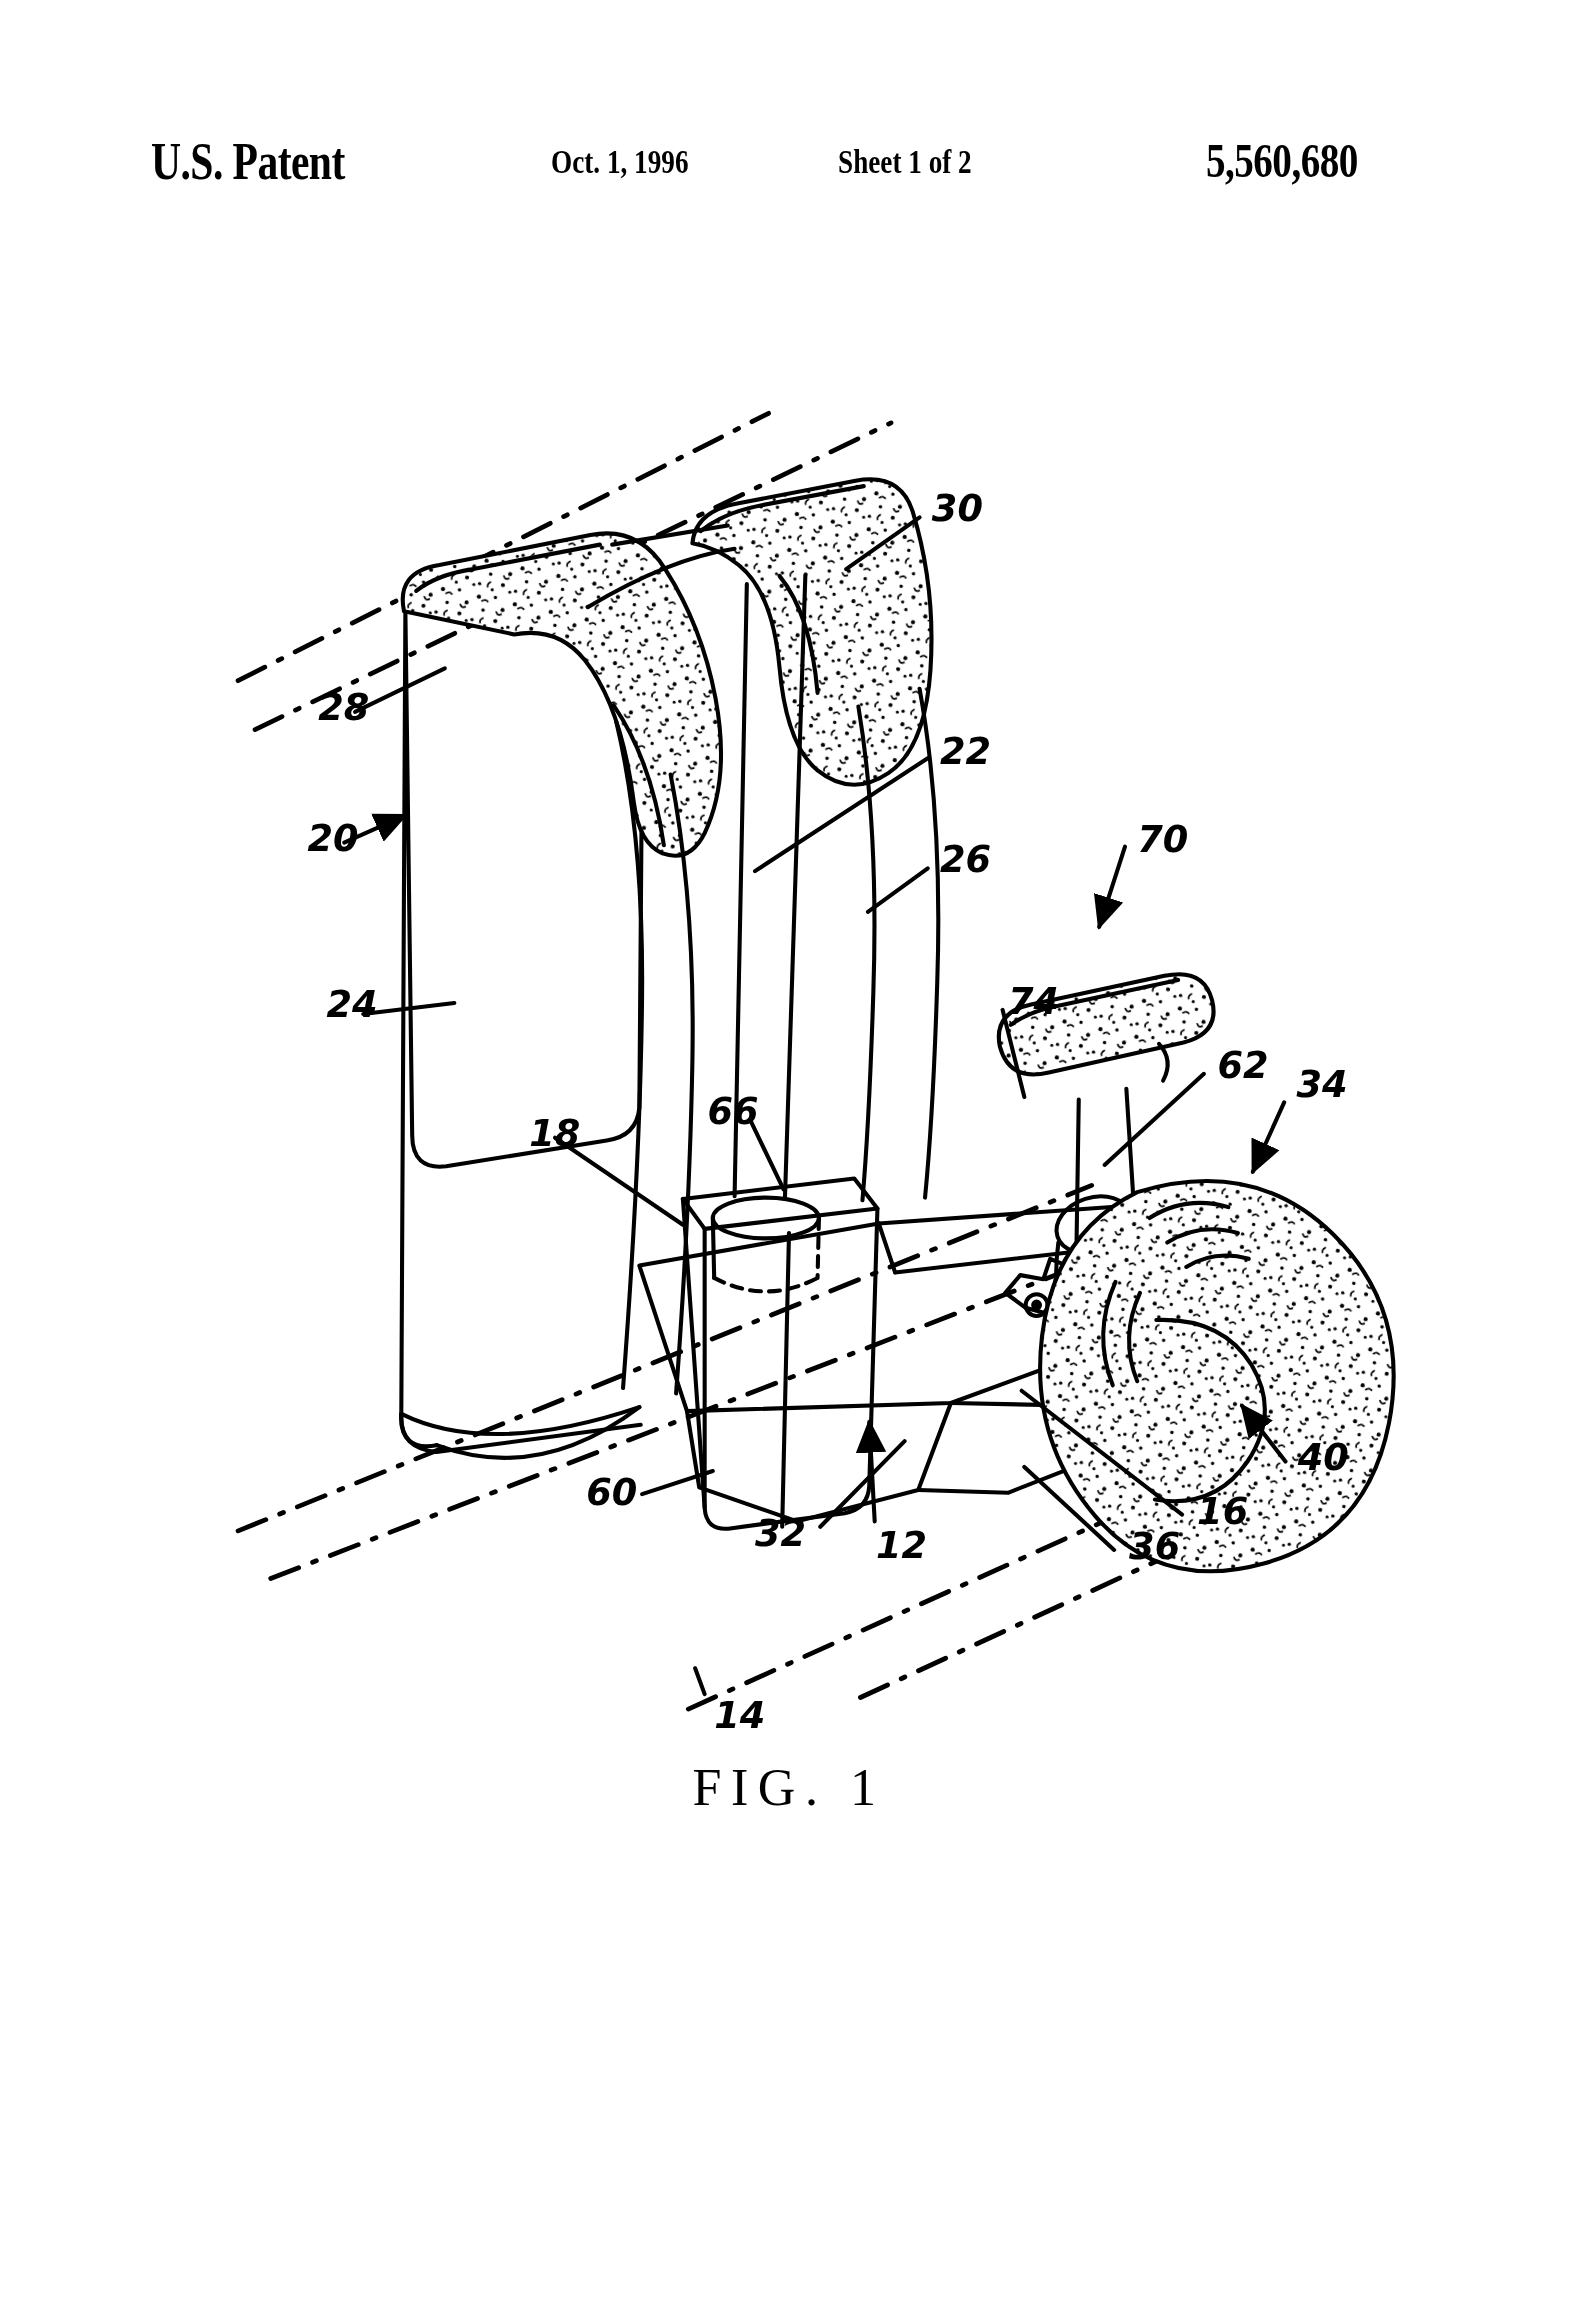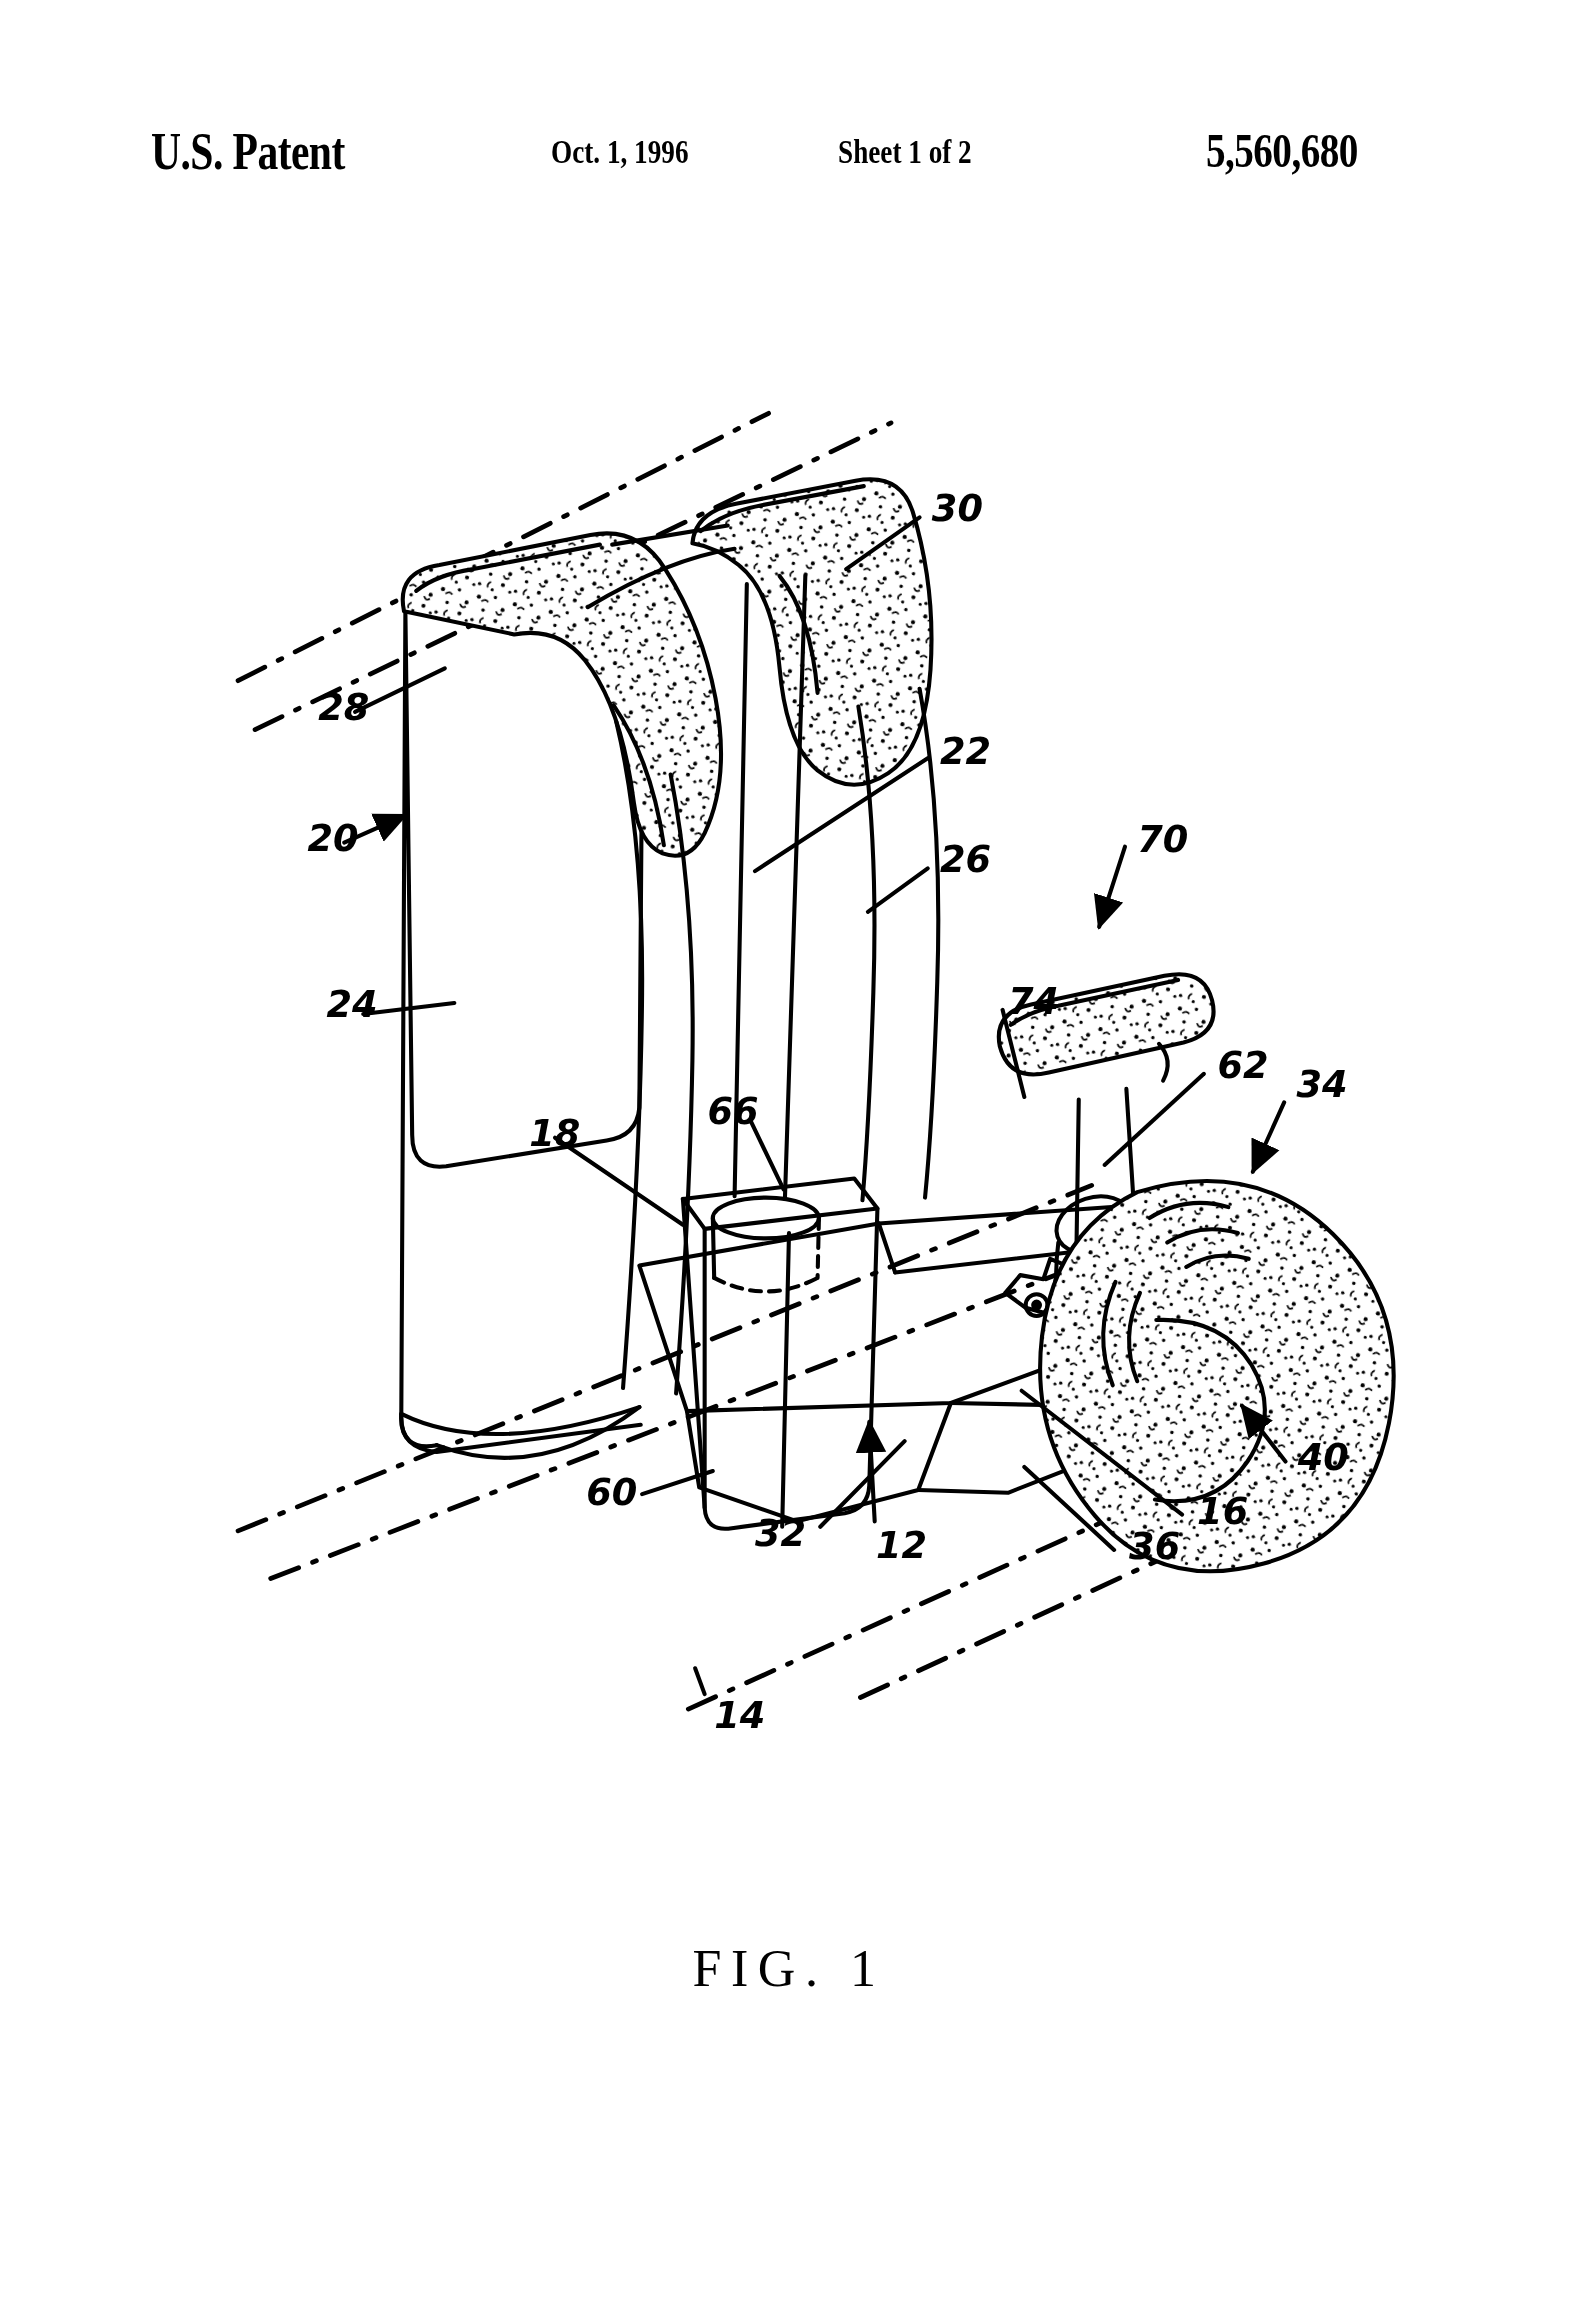--- a/index.html
+++ b/index.html
@@ -1,34 +1,34 @@
 <!DOCTYPE html>
 <html style="font-size:11px"><head>
 <meta charset="utf-8">
 <style>
   html,body{margin:0;padding:0;background:#fff;}
   body{width:1578px;height:2319px;position:relative;overflow:hidden;
        font-family:"Liberation Serif",serif;color:#000;}
 
   
-  .hdr{position:absolute;left:0;top:122px;width:1576px;height:61px;}
+  .hdr{position:absolute;left:0;top:132px;width:1576px;height:61px;}
   .hdr span{position:absolute;white-space:nowrap;font-weight:bold;
             transform:scaleX(.80);transform-origin:left center;}
   .hdr-title{left:151px;top:0;font-size:52px;letter-spacing:-0.7px;}
   .hdr-date{left:551px;top:11px;font-size:34px;}
   .hdr-sheet{left:838px;top:11px;font-size:34px;}
   .hdr-num{left:1206px;top:0;font-size:49px;letter-spacing:-0.7px;}
 
   
   #fig{position:absolute;left:0;top:0;width:1578px;height:2319px;}
   #fig text{font-family:"DejaVu Sans",sans-serif;font-style:italic;
             font-weight:bold;font-size:54px;}
 
   
-  .figcap{position:absolute;left:0;top:1939px;width:1578px;text-align:center;
+  .figcap{position:absolute;left:0;top:1758px;width:1578px;text-align:center;
           font-family:"Liberation Serif",serif;font-size:52px;
           letter-spacing:9.5px;}
 </style>
 </head>
 <body>
 
 <div class="hdr">
   <span class="hdr-title">U.S. Patent</span>
   <span class="hdr-date">Oct. 1, 1996</span>
   <span class="hdr-sheet">Sheet 1 of 2</span>

